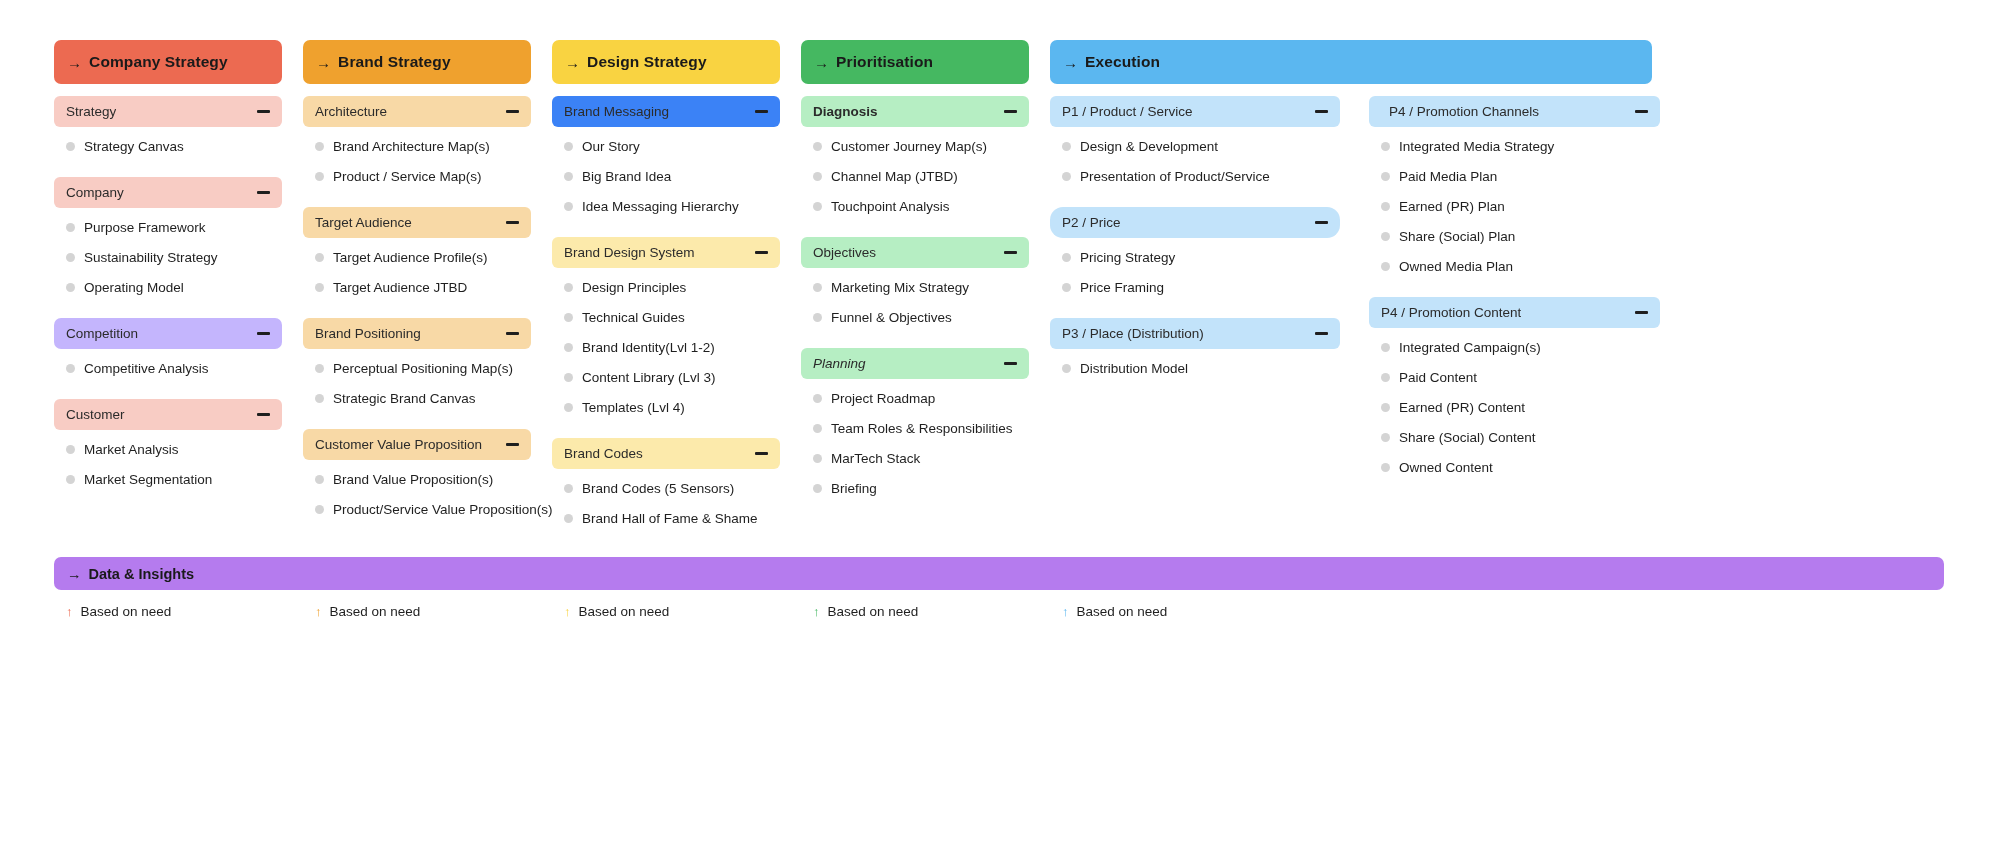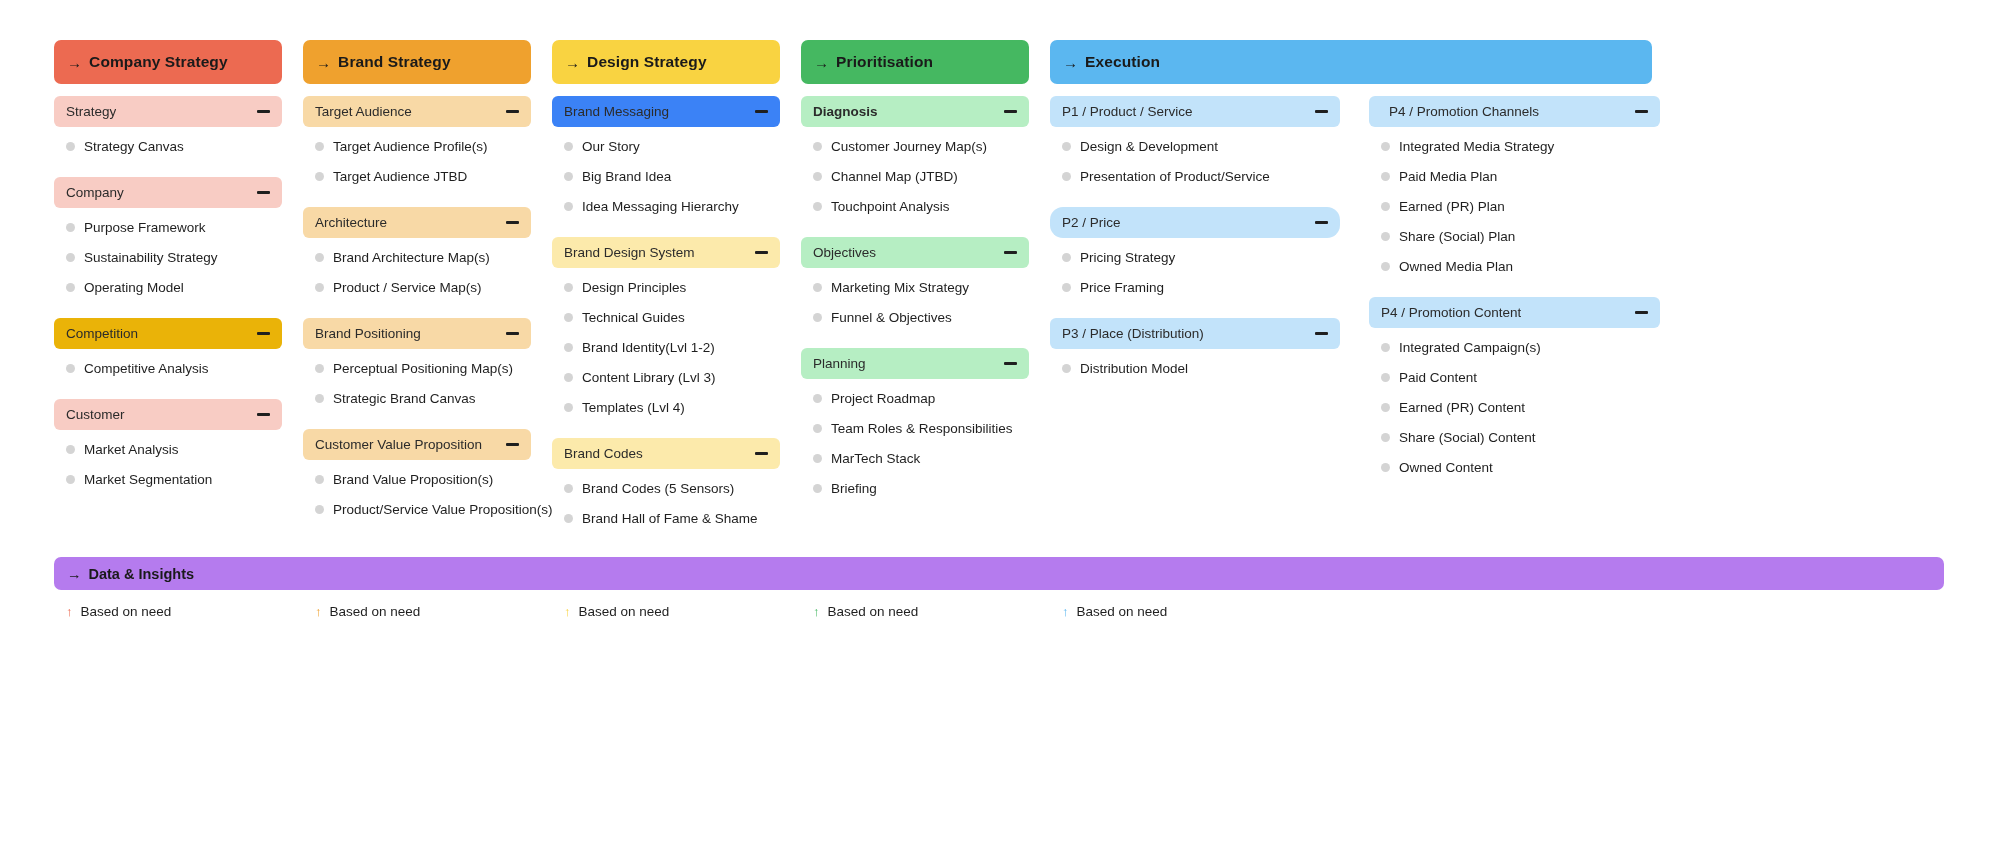--- a/index.html
+++ b/index.html
@@ -168,21 +168,21 @@
                 <span class="bullet"></span>
                 <span>Sustainability Strategy</span>
               </div>
               <div class="item">
                 <span class="bullet"></span>
                 <span>Operating Model</span>
               </div>
             </div>
           </div>
           <div class="group">
-            <div class="group-header" style="background: #eab308;">
+            <div class="group-header" style="background: #c4b5fd; border-radius: 7px;">
               <span class="group-title">Competition</span>
               <span class="collapse-icon"></span>
             </div>
             <div class="items">
               <div class="item">
                 <span class="bullet"></span>
                 <span>Competitive Analysis</span>
               </div>
             </div>
           </div>
@@ -205,47 +205,47 @@
         </div>
       </div>
       <div class="column" style="width: 228px;">
         <div class="col-header" style="background: rgb(239, 161, 46);">
           <span class="arrow">→</span>
           <span>Brand Strategy</span>
         </div>
         <div class="groups">
           <div class="group">
             <div class="group-header" style="background: rgb(248, 217, 166);">
+              <span class="group-title">Architecture</span>
+              <span class="collapse-icon"></span>
+            </div>
+            <div class="items">
+              <div class="item">
+                <span class="bullet"></span>
+                <span>Brand Architecture Map(s)</span>
+              </div>
+              <div class="item">
+                <span class="bullet"></span>
+                <span>Product / Service Map(s)</span>
+              </div>
+            </div>
+          </div>
+          <div class="group">
+            <div class="group-header" style="background: rgb(248, 217, 166);">
               <span class="group-title">Target Audience</span>
               <span class="collapse-icon"></span>
             </div>
             <div class="items">
               <div class="item">
                 <span class="bullet"></span>
                 <span>Target Audience Profile(s)</span>
               </div>
               <div class="item">
                 <span class="bullet"></span>
                 <span>Target Audience JTBD</span>
-              </div>
-            </div>
-          </div>
-          <div class="group">
-            <div class="group-header" style="background: rgb(248, 217, 166);">
-              <span class="group-title">Architecture</span>
-              <span class="collapse-icon"></span>
-            </div>
-            <div class="items">
-              <div class="item">
-                <span class="bullet"></span>
-                <span>Brand Architecture Map(s)</span>
-              </div>
-              <div class="item">
-                <span class="bullet"></span>
-                <span>Product / Service Map(s)</span>
               </div>
             </div>
           </div>
           <div class="group">
             <div class="group-header" style="background: rgb(248, 217, 166);">
               <span class="group-title">Brand Positioning</span>
               <span class="collapse-icon"></span>
             </div>
             <div class="items">
               <div class="item">
@@ -384,21 +384,21 @@
                 <span class="bullet"></span>
                 <span>Marketing Mix Strategy</span>
               </div>
               <div class="item">
                 <span class="bullet"></span>
                 <span>Funnel &amp; Objectives</span>
               </div>
             </div>
           </div>
           <div class="group">
-            <div class="group-header" style="background: rgb(182, 238, 195);">
+            <div class="group-header" style="background: rgb(182, 238, 195); font-style: italic;">
               <span class="group-title">Planning</span>
               <span class="collapse-icon"></span>
             </div>
             <div class="items">
               <div class="item">
                 <span class="bullet"></span>
                 <span>Project Roadmap</span>
               </div>
               <div class="item">
                 <span class="bullet"></span>

